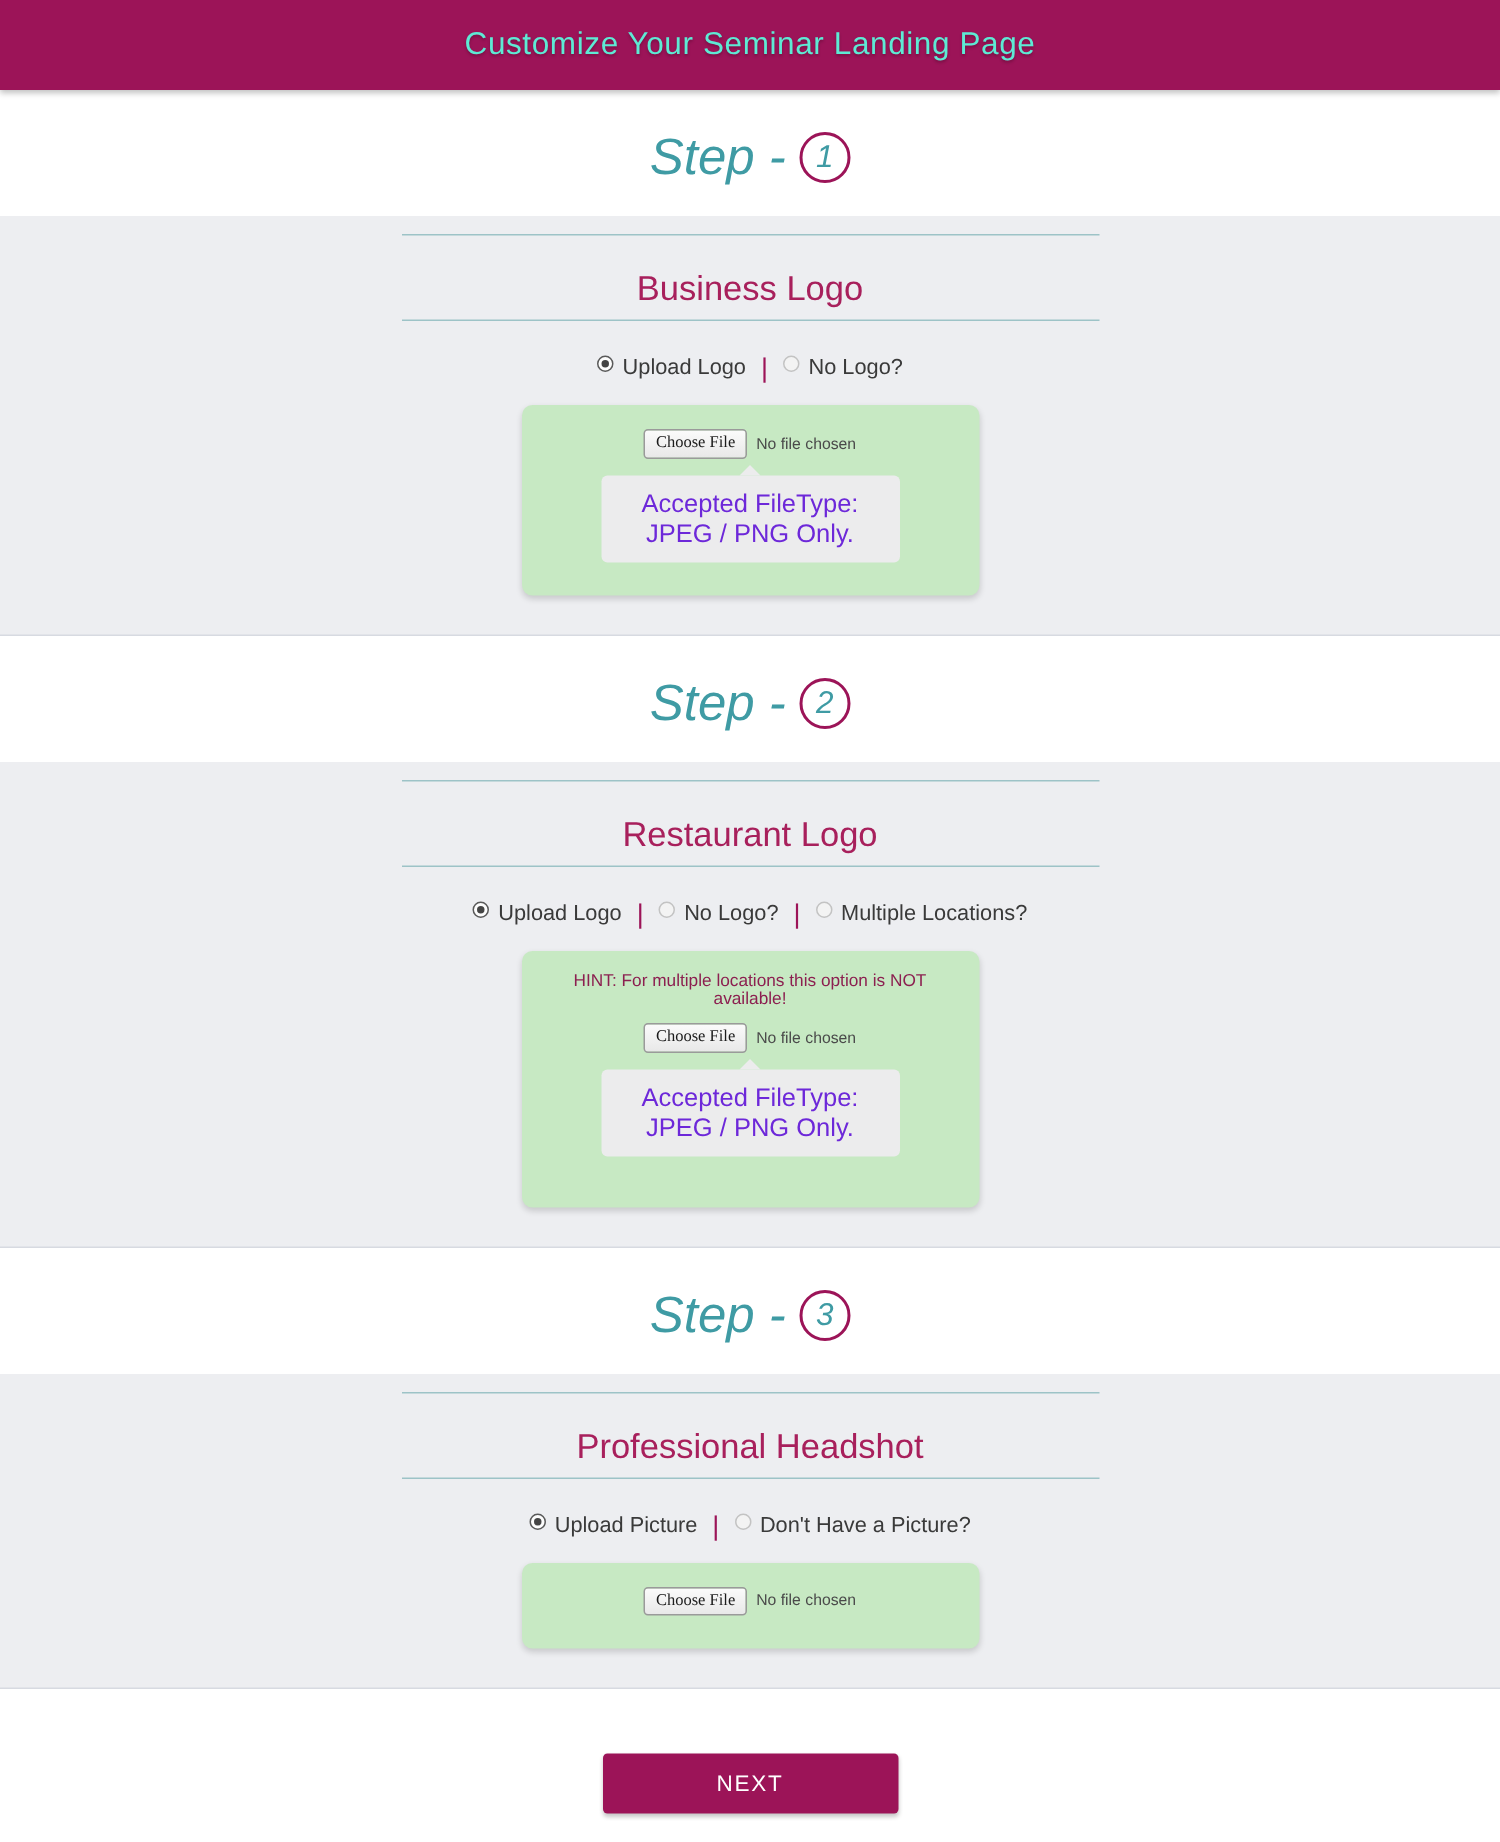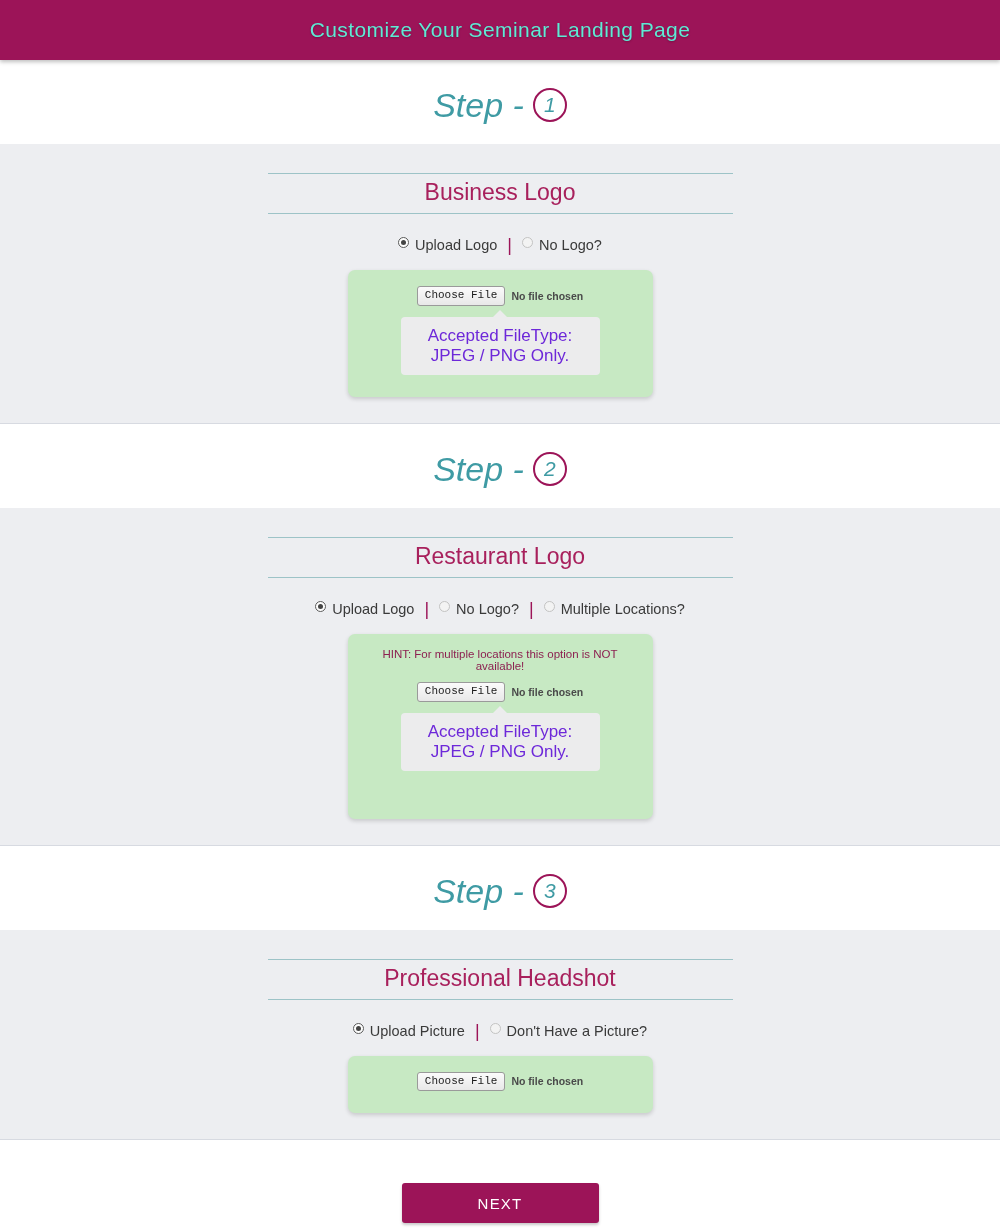--- a/index.html
+++ b/index.html
@@ -63,24 +63,24 @@
 
   
   .section-grey {
     background: #edeef1;
     border-bottom: 1px solid #d7dae1;
     padding: 12px 0 26px 0;
   }
 
   .section-title-wrap {
     width: 465px;
-    margin: 17px auto;
+    margin: 0 auto;
     border-top: 1px solid #9dc3c7;
     border-bottom: 1px solid #9dc3c7;
-    padding: 5px 0 7px 0;
+    padding: 22px 0 7px 0;
     text-align: center;
   }
   .section-title {
     color: #a8205c;
     font-size: 23px;
     font-weight: 400;
   }
 
   
   .hint-dashed {
@@ -141,21 +141,21 @@
   
   .upload-panel {
     width: 305px;
     margin: 16px auto 0 auto;
     background: #c7e9c3;
     border-radius: 7px;
     box-shadow: 0 2px 4px rgba(0,0,0,0.16);
     padding: 14px 16px 22px 16px;
     text-align: center;
   }
-  .upload-panel.tall { padding-bottom: 48px; }
+  .upload-panel.tall { padding-bottom: 34px; }
   .panel-hint {
     color: #8c2050;
     font-size: 11.5px;
     margin-bottom: 10px;
   }
   .file-row {
     display: flex;
     align-items: center;
     justify-content: center;
     margin-top: 2px;
@@ -167,25 +167,25 @@
     font-size: 11px;
     color: #3b3b3b;
   }
   .choose-btn {
     border: 1px solid #9a9a9a;
     border-radius: 3px;
     background: linear-gradient(#fbfbfb, #e8e8e8);
     padding: 2px 7px;
     font-size: 11px;
     color: #1c1c1c;
-    font-family: Liberation Mono, monospace;
+    font-family: Liberation Serif, serif;
     cursor: pointer;
     line-height: 1.25;
   }
-  .file-name { color: #4a4a4a; font-size: 10.5px; font-weight: bold; }
+  .file-name { color: #4a4a4a; font-size: 10.5px; }
 
   .tip-box {
     position: relative;
     margin: 11px auto 0 auto;
     width: 199px;
     background: #ececed;
     border-radius: 4px;
     padding: 9px 6px;
     color: #6d28d9;
     font-size: 17px;

